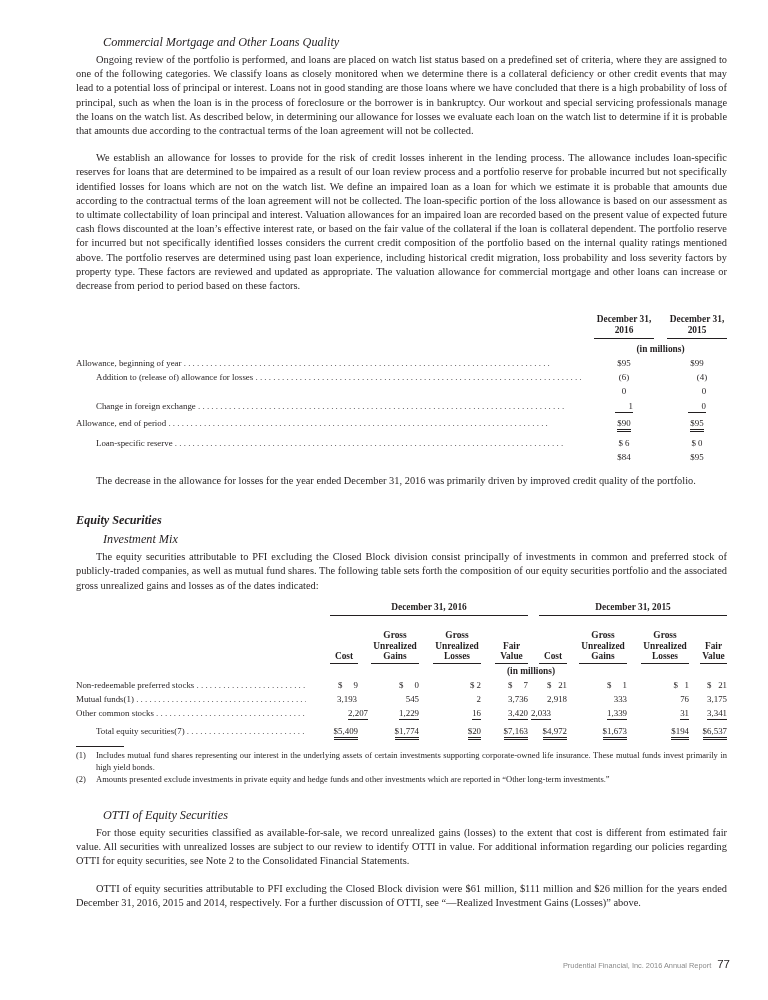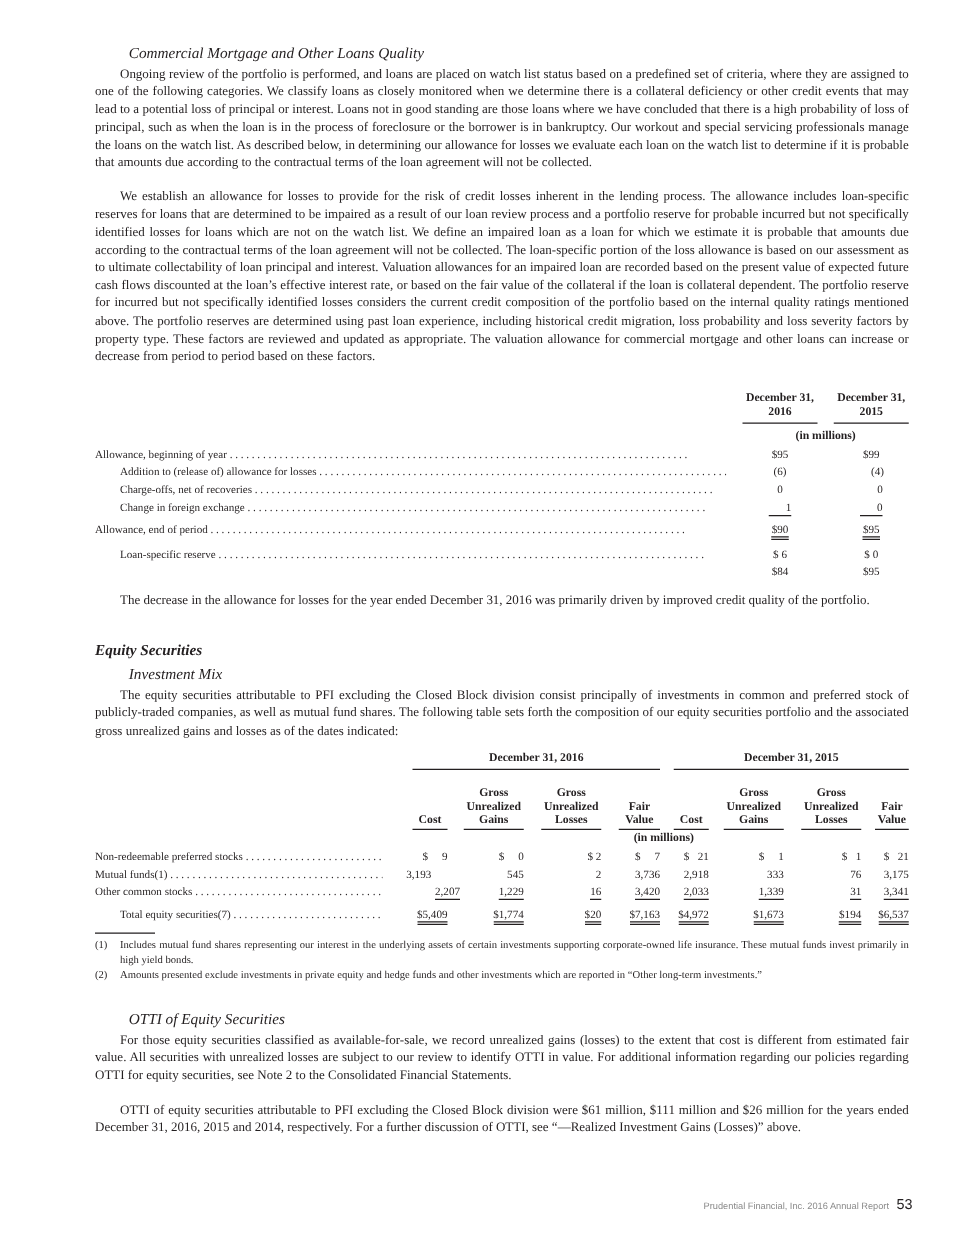--- a/index.html
+++ b/index.html
@@ -72,21 +72,20 @@
       <div class="lbl dots"><span>Allowance, beginning of year</span> . . . . . . . . . . . . . . . . . . . . . . . . . . . . . . . . . . . . . . . . . . . . . . . . . . . . . . . . . . . . . . . . . . . . . . . . . . . . . . . . . . .</div>
       <div class="v" style="left:518px"><span>$95</span></div>
       <div class="v" style="left:591px"><span>$99</span></div>
     </div>
     <div class="row">
       <div class="lbl ind dots"><span>Addition to (release of) allowance for losses</span> . . . . . . . . . . . . . . . . . . . . . . . . . . . . . . . . . . . . . . . . . . . . . . . . . . . . . . . . . . . . . . . . . . . . . . . . . . . . . . . . .</div>
       <div class="v" style="left:518px"><span>(6)</span></div>
       <div class="v" style="left:596px"><span>(4)</span></div>
     </div>
     <div class="row">
-      <div class="lbl ind dots"><span>Charge-offs, net of recoveries</span> . . . . . . . . . . . . . . . . . . . . . . . . . . . . . . . . . . . . . . . . . . . . . . . . . . . . . . . . . . . . . . . . . . . . . . . . . . . . . . . . . . .</div>
       <div class="v" style="left:518px"><span>0</span></div>
       <div class="v" style="left:598px"><span>0</span></div>
     </div>
     <div class="row">
       <div class="lbl ind dots"><span>Change in foreign exchange</span> . . . . . . . . . . . . . . . . . . . . . . . . . . . . . . . . . . . . . . . . . . . . . . . . . . . . . . . . . . . . . . . . . . . . . . . . . . . . . . . . . . .</div>
       <div class="v" style="left:518px"><span class="u">1</span></div>
       <div class="v" style="left:591px"><span class="u">0</span></div>
     </div>
     <div class="row" style="margin-top:3px">
       <div class="lbl dots"><span>Allowance, end of period</span> . . . . . . . . . . . . . . . . . . . . . . . . . . . . . . . . . . . . . . . . . . . . . . . . . . . . . . . . . . . . . . . . . . . . . . . . . . . . . . . . . . . . . .</div>
@@ -163,36 +162,36 @@
           <div class="v" style="right: 308px;"><span>$     0</span></div>
           <div class="v" style="right: 246px;"><span>$ 2</span></div>
           <div class="v" style="right: 199px;"><span>$     7</span></div>
           <div class="v" style="right: 160px;"><span>$   21</span></div>
           <div class="v" style="right: 100px;"><span>$     1</span></div>
           <div class="v" style="right: 38px;"><span>$   1</span></div>
           <div class="v" style="right: 0px;"><span>$   21</span></div>
         </div>
         <div class="row">
           <div class="lbl dots"><span>Mutual funds(1)</span> . . . . . . . . . . . . . . . . . . . . . . . . . . . . . . . . . . . . . . . . . .</div>
-          <div class="v" style="right: 382px;"><span>3,193</span></div>
+          <div class="v" style="right: 370px;"><span>3,193</span></div>
           <div class="v" style="right: 308px;"><span>545</span></div>
           <div class="v" style="right: 246px;"><span>2</span></div>
           <div class="v" style="right: 199px;"><span>3,736</span></div>
           <div class="v" style="right: 160px;"><span>2,918</span></div>
           <div class="v" style="right: 100px;"><span>333</span></div>
           <div class="v" style="right: 38px;"><span>76</span></div>
           <div class="v" style="right: 0px;"><span>3,175</span></div>
         </div>
         <div class="row">
           <div class="lbl dots"><span>Other common stocks</span> . . . . . . . . . . . . . . . . . . . . . . . . . . . . . . . . . . . . . . . . . .</div>
           <div class="v" style="right: 359px;"><span class="u">2,207</span></div>
           <div class="v" style="right: 308px;"><span class="u">1,229</span></div>
           <div class="v" style="right: 246px;"><span class="u">16</span></div>
           <div class="v" style="right: 199px;"><span class="u">3,420</span></div>
-          <div class="v" style="right: 160px;"><span class="u">2,033</span></div>
+          <div class="v" style="right: 176px;"><span class="u">2,033</span></div>
           <div class="v" style="right: 100px;"><span class="u">1,339</span></div>
           <div class="v" style="right: 38px;"><span class="u">31</span></div>
           <div class="v" style="right: 0px;"><span class="u">3,341</span></div>
         </div>
         <div class="row" style="margin-top: 4px;">
           <div class="lbl dots" style="left: 20px; width: 210px;"><span>Total equity securities(7)</span> . . . . . . . . . . . . . . . . . . . . . . . . . . . . . . . . . . . . . . . . . .</div>
           <div class="v" style="right: 369px;"><span class="dd">$5,409</span></div>
           <div class="v" style="right: 308px;"><span class="dd">$1,774</span></div>
           <div class="v" style="right: 246px;"><span class="dd">$20</span></div>
           <div class="v" style="right: 199px;"><span class="dd">$7,163</span></div>
@@ -209,14 +208,14 @@
   <div class="fn"><span class="n">(2)</span><span>Amounts presented exclude investments in private equity and hedge funds and other investments which are reported in “Other long-term investments.”</span></div>
 
   <div style="height:20px"></div>
   <div class="sub-heading">OTTI of Equity Securities</div>
   <p class="body">For those equity securities classified as available-for-sale, we record unrealized gains (losses) to the extent that cost is different from estimated fair value. All securities with unrealized losses are subject to our review to identify OTTI in value. For additional information regarding our policies regarding OTTI for equity securities, see Note 2 to the Consolidated Financial Statements.</p>
   <div class="gap"></div>
   <p class="body">OTTI of equity securities attributable to PFI excluding the Closed Block division were $61 million, $111 million and $26 million for the years ended December 31, 2016, 2015 and 2014, respectively. For a further discussion of OTTI, see “—Realized Investment Gains (Losses)” above.</p>
 </div>
 
 <div class="footer">
-  <span>Prudential Financial, Inc. 2016 Annual Report</span><span class="pg">53</span>
+  <span>Prudential Financial, Inc. 2016 Annual Report</span><span class="pg">77</span>
 </div>
 
 </body></html>

